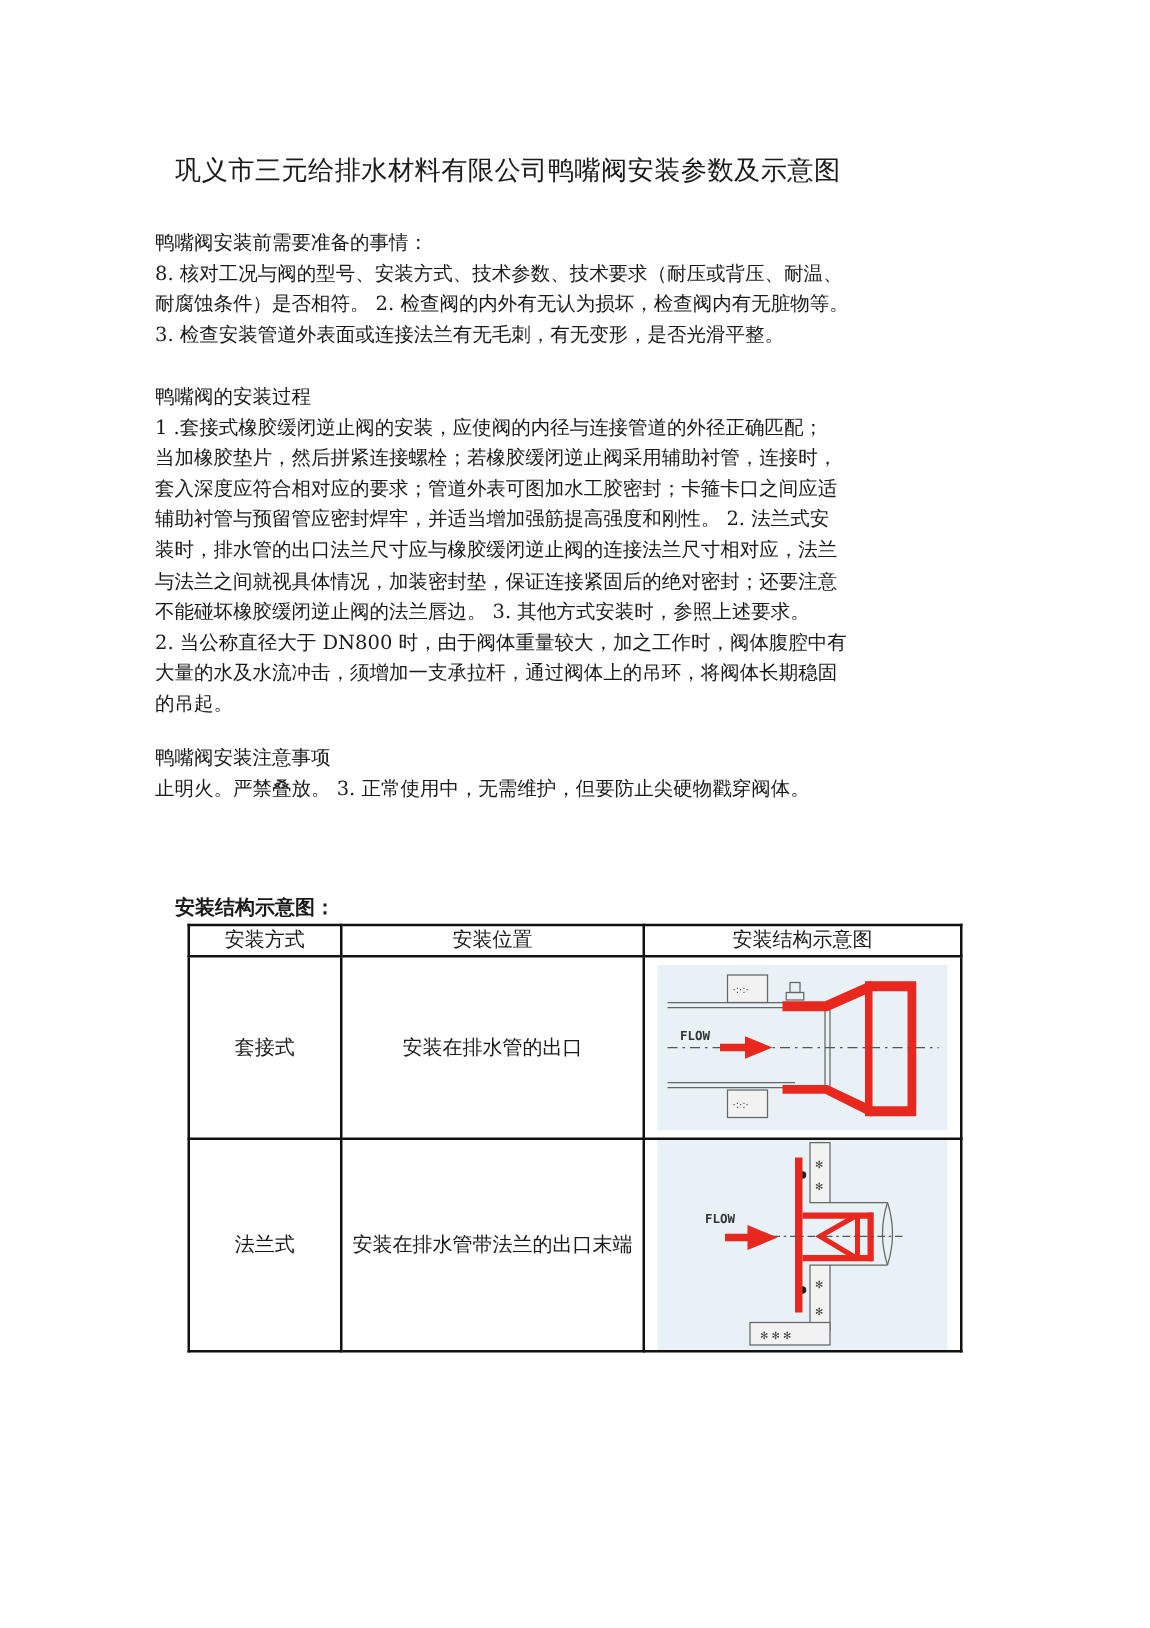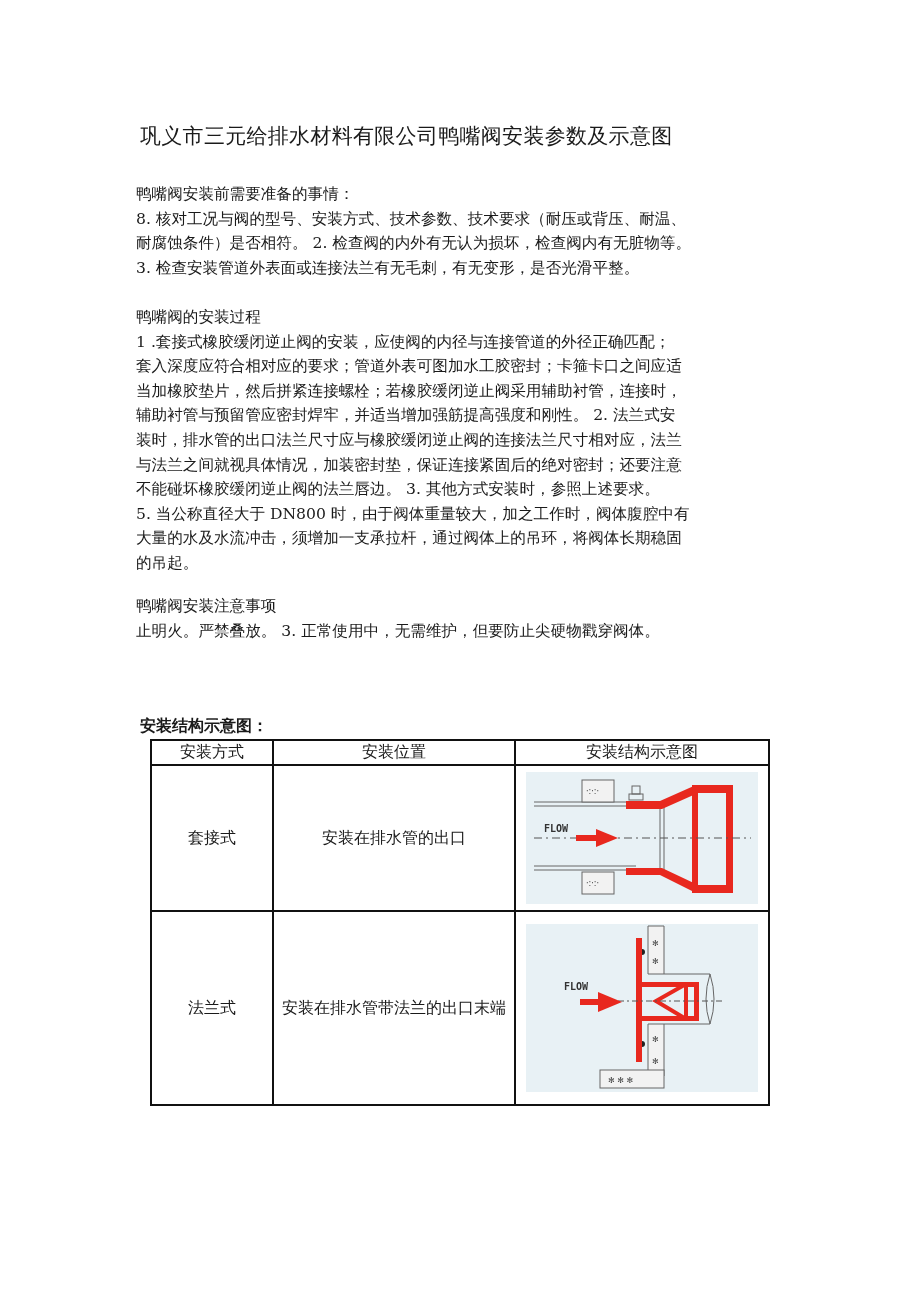--- a/index.html
+++ b/index.html
@@ -1,19 +1,19 @@
 <!DOCTYPE html>
 <html><head>
 <meta charset="utf-8">
 <style>
   html, body { margin:0; padding:0; background:#ffffff; }
   body { width:920px; height:1302px; position:relative; overflow:hidden;
          font-family:"DejaVu Serif","Liberation Serif",serif; color:#1a1a1a; }
   .title { position:absolute; left:140px; top:122px; font-size:21px; letter-spacing:0.3px; white-space:nowrap; }
-  .para { position:absolute; left:136px; width:660px; font-size:15.6px; line-height:24.6px; }
+  .para { position:absolute; left:124px; width:660px; font-size:15.6px; line-height:24.6px; }
   .para p { margin:0; white-space:nowrap; }
   .heading { margin:0; }
   .caption { position:absolute; left:140px; top:716px; font-size:16px; font-weight:bold;
              font-family:"DejaVu Sans","Liberation Sans",sans-serif; }
   table.spec { position:absolute; left:150px; top:739px; width:620px; border-collapse:collapse;
                font-family:"DejaVu Sans","Liberation Sans",sans-serif; }
   table.spec td, table.spec th { border:2px solid #111; text-align:center; vertical-align:middle; padding:0; }
   table.spec th { height:23px; font-weight:normal; font-size:16px; }
   table.spec td { font-size:16px; }
   .c1 { width:121px; } .c2 { width:243px; } .c3 { width:252px; }
@@ -28,27 +28,27 @@
 <div class="para" style="top:182px;">
   <p class="heading">鸭嘴阀安装前需要准备的事情：</p>
   <p>  8. 核对工况与阀的型号、安装方式、技术参数、技术要求（耐压或背压、耐温、</p>
   <p>耐腐蚀条件）是否相符。  2. 检查阀的内外有无认为损坏，检查阀内有无脏物等。</p>
   <p>3. 检查安装管道外表面或连接法兰有无毛刺，有无变形，是否光滑平整。</p>
 </div>
 
 <div class="para" style="top:305px;">
   <p class="heading">鸭嘴阀的安装过程</p>
   <p>  1 .套接式橡胶缓闭逆止阀的安装，应使阀的内径与连接管道的外径正确匹配；</p>
+  <p>当加橡胶垫片，然后拼紧连接螺栓；若橡胶缓闭逆止阀采用辅助衬管，连接时，</p>
   <p>套入深度应符合相对应的要求；管道外表可图加水工胶密封；卡箍卡口之间应适</p>
-  <p>当加橡胶垫片，然后拼紧连接螺栓；若橡胶缓闭逆止阀采用辅助衬管，连接时，</p>
   <p>辅助衬管与预留管应密封焊牢，并适当增加强筋提高强度和刚性。  2. 法兰式安</p>
   <p>装时，排水管的出口法兰尺寸应与橡胶缓闭逆止阀的连接法兰尺寸相对应，法兰</p>
   <p>与法兰之间就视具体情况，加装密封垫，保证连接紧固后的绝对密封；还要注意</p>
   <p>不能碰坏橡胶缓闭逆止阀的法兰唇边。  3. 其他方式安装时，参照上述要求。</p>
-  <p>5. 当公称直径大于 DN800 时，由于阀体重量较大，加之工作时，阀体腹腔中有</p>
+  <p>2. 当公称直径大于 DN800 时，由于阀体重量较大，加之工作时，阀体腹腔中有</p>
   <p>大量的水及水流冲击，须增加一支承拉杆，通过阀体上的吊环，将阀体长期稳固</p>
   <p>的吊起。</p>
 </div>
 
 <div class="para" style="top:594px;">
   <p class="heading">鸭嘴阀安装注意事项</p>
   <p>止明火。严禁叠放。  3. 正常使用中，无需维护，但要防止尖硬物戳穿阀体。</p>
 </div>
 
 <div class="caption">安装结构示意图：</div>
@@ -88,21 +88,21 @@
         <line x1="8" y1="66" x2="225" y2="66" stroke="#555" stroke-width="1" stroke-dasharray="8,4,2,4"></line>
 
         <text x="18" y="60" font-size="10" font-weight="bold" fill="#333" font-family="DejaVu Sans Mono, monospace">FLOW</text>
         <rect x="50" y="63" width="22" height="6" fill="#e8281e"></rect>
         <polygon points="70,57 92,66 70,75" fill="#e8281e"></polygon>
       </svg>
     </td>
   </tr>
   <tr class="r2">
     <td>法兰式</td>
-    <td style="padding:12px 2px;">安装在排水管带法兰的出口末端</td>
+    <td style="padding:0 2px;">安装在排水管带法兰的出口末端</td>
     <td>
       <svg class="diagram" width="232" height="168" viewBox="0 0 232 168">
         <rect x="0" y="0" width="232" height="168" fill="#e8f1f5"></rect>
 
         <polygon points="122,2 138,2 138,50 122,50" fill="#f2f2f2" stroke="#666"></polygon>
         <polygon points="122,100 138,100 138,152 122,152" fill="#f2f2f2" stroke="#666"></polygon>
         <rect x="74" y="146" width="64" height="18" fill="#f2f2f2" stroke="#666"></rect>
         <text x="126" y="22" font-size="8" fill="#444" font-family="DejaVu Sans, sans-serif">✻</text>
         <text x="126" y="40" font-size="8" fill="#444" font-family="DejaVu Sans, sans-serif">✻</text>
         <text x="126" y="118" font-size="8" fill="#444" font-family="DejaVu Sans, sans-serif">✻</text>

